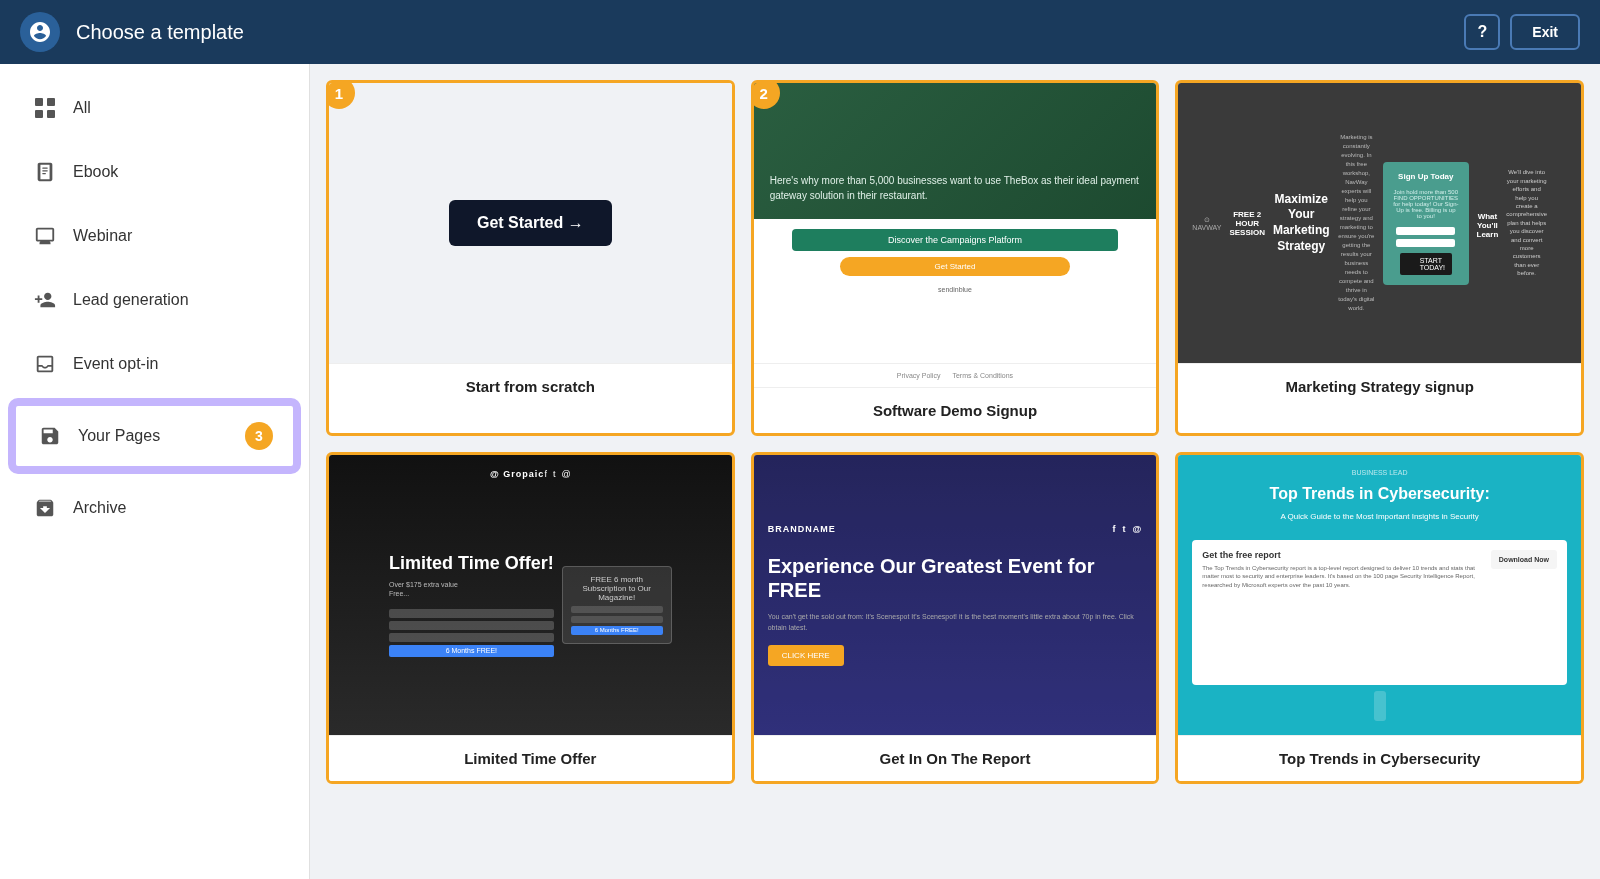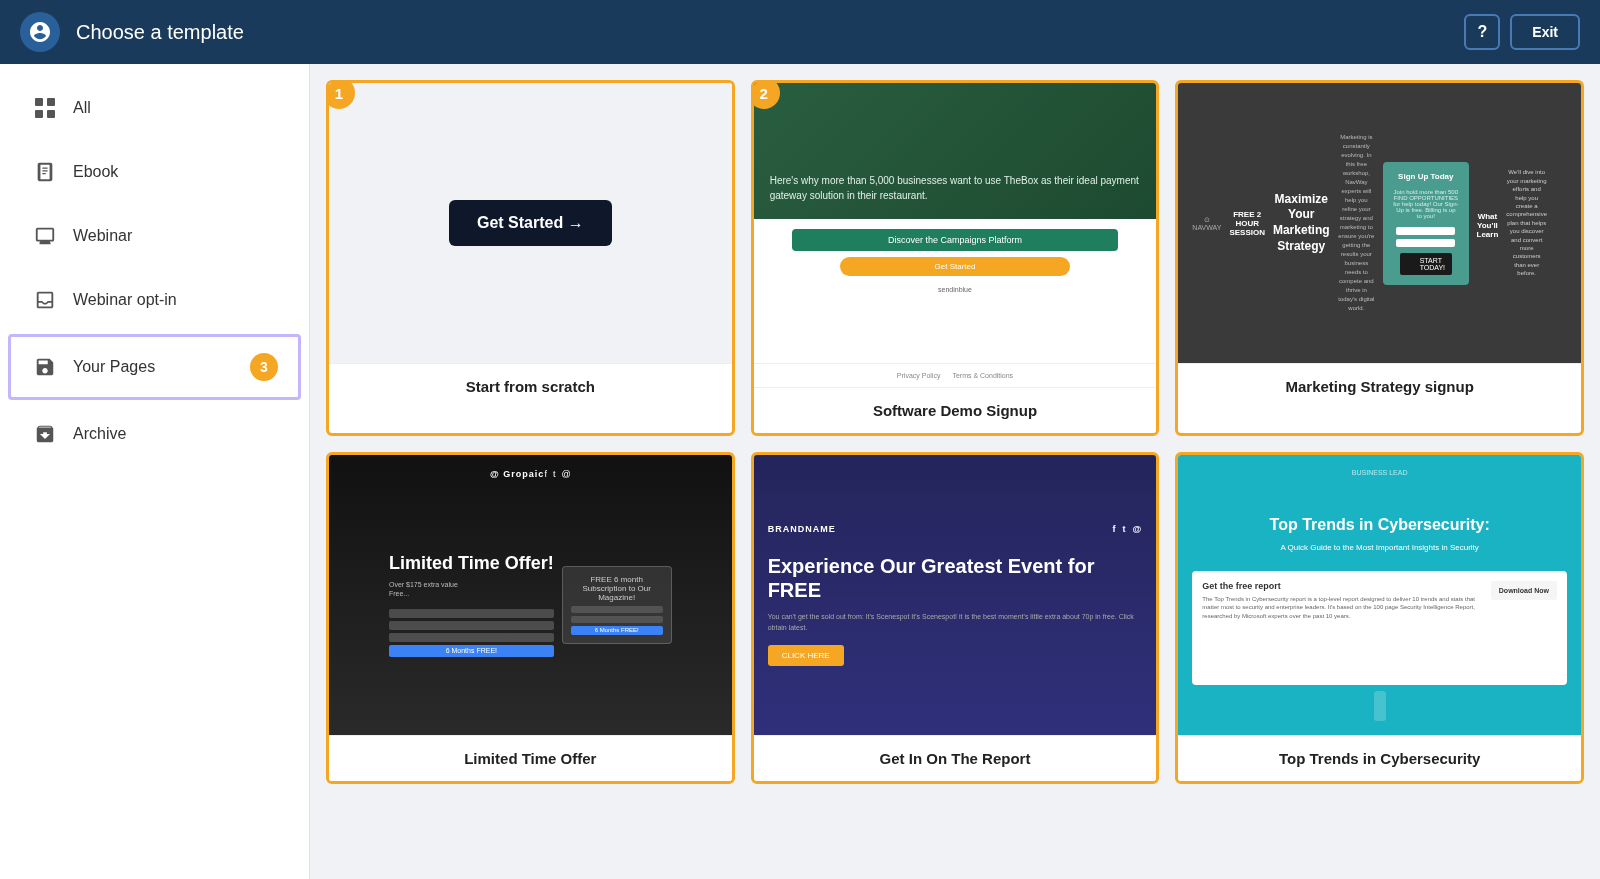--- a/index.html
+++ b/index.html
@@ -87,22 +87,22 @@
       padding: 16px 20px;
       cursor: pointer;
       color: #333;
       font-size: 16px;
       font-weight: 400;
       border: 3px solid transparent;
       margin: 4px 8px;
       border-radius: 6px;
     }
     .sidebar-item.active {
-      border: 3px solid #c4b5fd;
-      border-radius: 4px;
+      border: 8px solid #c4b5fd;
+      border-radius: 10px;
     }
     .sidebar-item .icon {
       width: 28px;
       display: flex;
       align-items: center;
       justify-content: center;
       color: #555;
       font-size: 18px;
       flex-shrink: 0;
     }
@@ -243,28 +243,36 @@
 
     <div class="sidebar-item">
       <span class="icon">
         <svg width="22" height="22" viewBox="0 0 24 24" fill="#555">
           <path d="M20 3H4c-1.1 0-2 .9-2 2v11c0 1.1.9 2 2 2h3l-1 1v2h12v-2l-1-1h3c1.1 0 2-.9 2-2V5c0-1.1-.9-2-2-2zm0 13H4V5h16v11z"></path>
         </svg>
       </span>
       <span>Webinar</span>
     </div>
 
+    <div class="sidebar-item">
+      <span class="icon">
+        <svg width="22" height="22" viewBox="0 0 24 24" fill="#555">
+          <path d="M15 12c2.21 0 4-1.79 4-4s-1.79-4-4-4-4 1.79-4 4 1.79 4 4 4zm-9-2V7H4v3H1v2h3v3h2v-3h3v-2H6zm9 4c-2.67 0-8 1.34-8 4v2h16v-2c0-2.66-5.33-4-8-4z"></path>
+        </svg>
+      </span>
+      <span>Lead generation</span>
+    </div>
 
     <div class="sidebar-item">
       <span class="icon">
         <svg width="22" height="22" viewBox="0 0 24 24" fill="#555">
           <path d="M19 3H5c-1.1 0-2 .9-2 2v14c0 1.1.9 2 2 2h14c1.1 0 2-.9 2-2V5c0-1.1-.9-2-2-2zm0 16H5v-4h3.52c.66 1.19 1.93 2 3.48 2s2.82-.81 3.48-2H19v4zm0-6h-4.18C14.4 14.22 13.3 15 12 15s-2.4-.78-2.82-2H5V5h14v8z"></path>
         </svg>
       </span>
-      <span>Webinar opt-in</span>
+      <span>Event opt-in</span>
     </div>
 
     <div class="sidebar-item active">
       <span class="icon">
         <svg width="22" height="22" viewBox="0 0 24 24" fill="#555">
           <path d="M17 3H5c-1.1 0-2 .9-2 2v14c0 1.1.9 2 2 2h14c1.1 0 2-.9 2-2V7l-4-4zm-5 16c-1.66 0-3-1.34-3-3s1.34-3 3-3 3 1.34 3 3-1.34 3-3 3zm3-10H5V5h10v4z"></path>
         </svg>
       </span>
       <span>Your Pages</span>
       <span class="sidebar-badge">3</span>
@@ -392,21 +400,21 @@
           </div>
         </div>
         <div class="card-label">Get In On The Report</div>
       </div>
 
       <div class="card">
         <div class="card-thumbnail" style="background:#1ab3c4; padding:14px; display:flex; flex-direction:column; color:white; overflow:hidden;">
           <div style="display:flex; justify-content:space-between; align-items:center; margin-bottom:8px;">
             <span style="font-size:7px; opacity:0.7;">BUSINESS LEAD</span>
           </div>
-          <div style="font-size:16px; font-weight:bold; line-height:1.3; margin-bottom:6px;margin-top:31px;">Top Trends in Cybersecurity:</div>
+          <div style="font-size:16px; font-weight:bold; line-height:1.3; margin-bottom:6px;">Top Trends in Cybersecurity:</div>
           <div style="font-size:8px; line-height:1.5; margin-bottom:17px;">A Quick Guide to the Most Important Insights in Security</div>
           <div style="background:white; border-radius:4px; padding:10px; flex:1; display:flex; gap:8px; align-items:flex-start;">
             <div style="flex:1;">
               <div style="font-size:9px; font-weight:bold; color:#333; margin-bottom:4px;">Get the free report</div>
               <div style="font-size:6px; color:#666; line-height:1.4;">The Top Trends in Cybersecurity report is a top-level report designed to deliver 10 trends and stats that matter most to security and enterprise leaders. It's based on the 100 page Security Intelligence Report, researched by Microsoft experts over the past 10 years.</div>
             </div>
             <div style="background:#f5f5f5; padding:6px 8px; border-radius:3px; font-size:7px; font-weight:bold; color:#333; white-space:nowrap;">Download Now</div>
           </div>
           <div style="background:rgba(255,255,255,0.2); border-radius:3px; padding:6px; margin-top:6px;">
             <div style="background:white; height:7px; border-radius:2px; opacity:0.6; margin-bottom:4px;"></div>

